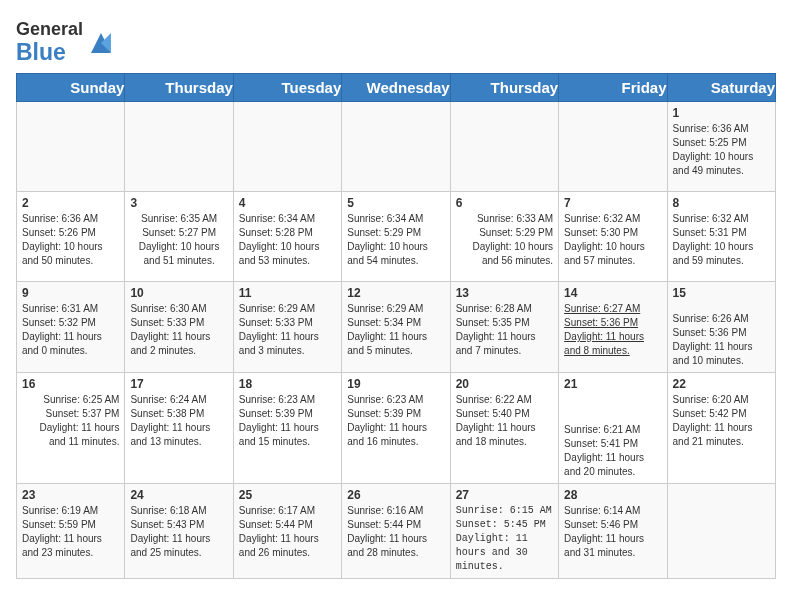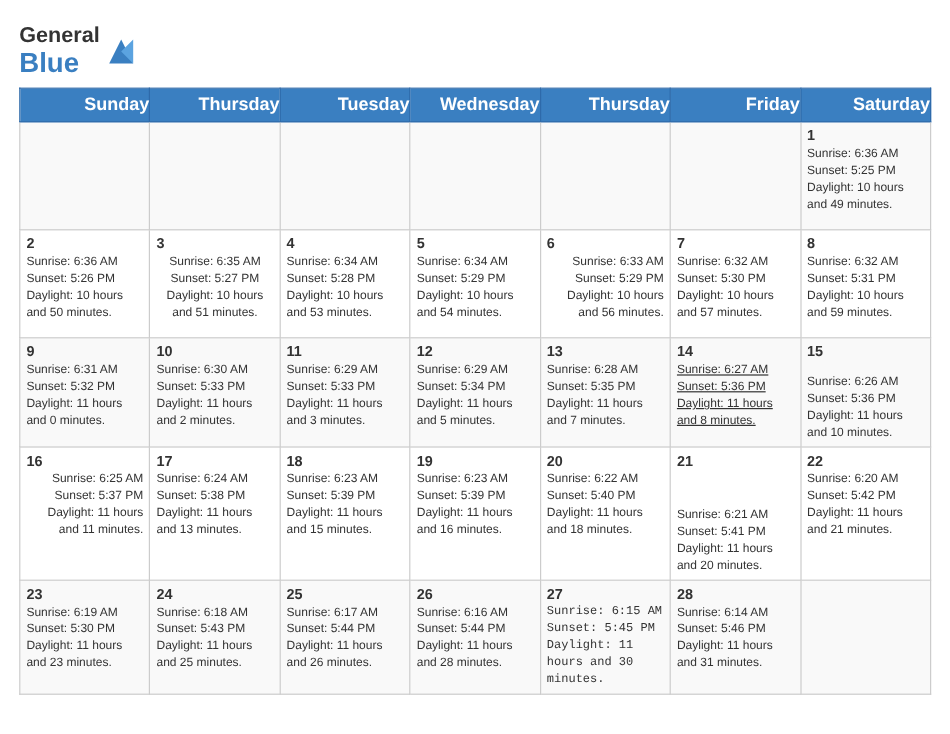--- a/index.html
+++ b/index.html
@@ -266,21 +266,21 @@
           <span class="day-num">22</span>
           <div class="day-info" style="white-space: pre-line;">Sunrise: 6:20 AM
 Sunset: 5:42 PM
 Daylight: 11 hours and 21 minutes.</div>
         </td>
       </tr>
       <tr>
         <td>
           <span class="day-num">23</span>
           <div class="day-info" style="white-space: pre-line;">Sunrise: 6:19 AM
-Sunset: 5:30 PM
+Sunset: 5:59 PM
 Daylight: 11 hours and 23 minutes.</div>
         </td>
         <td>
           <span class="day-num">24</span>
           <div class="day-info" style="white-space: pre-line;">Sunrise: 6:18 AM
 Sunset: 5:43 PM
 Daylight: 11 hours and 25 minutes.</div>
         </td>
         <td>
           <span class="day-num">25</span>

